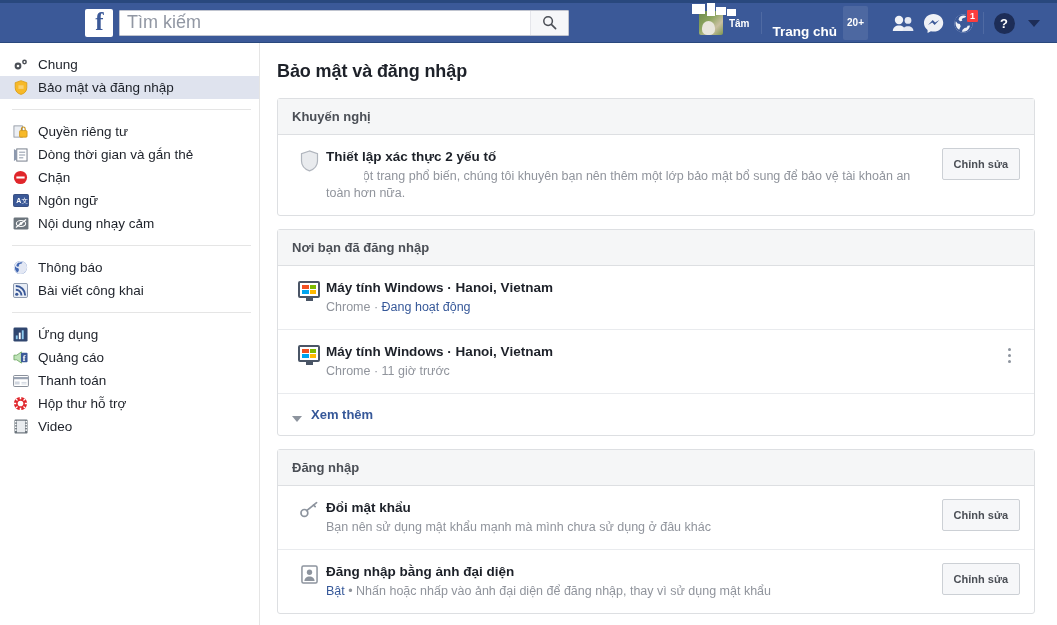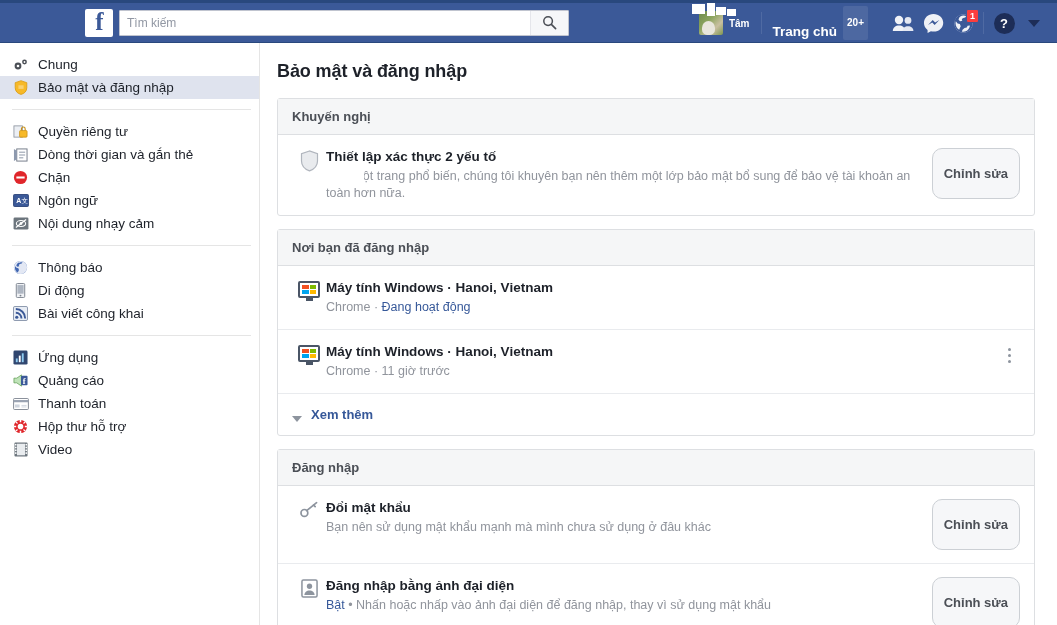--- a/index.html
+++ b/index.html
@@ -25,21 +25,21 @@
     text-align: center; border-radius: 2px;
     margin-left: 85px; letter-spacing: -1px;
   }
   #search-wrap {
     margin-left: 6px; width: 450px; height: 26px;
     background: #ffffff; border: 1px solid #c0c4cf;
     display: flex; align-items: center; border-radius: 1px;
   }
   #search-input {
     flex: 1; border: none; outline: none; height: 39px;
-    font-size: 12px; padding-left: 7px; color: #be185d;
+    font-size: 18px; padding-left: 7px; color: #be185d;
     font-family: "Liberation Sans", sans-serif; background: transparent;
   }
   #search-input::placeholder { color: #9197a3; }
   #search-btn {
     width: 38px; height: 24px; background: #f6f7f9;
     border-left: 1px solid #e5e6eb; display: flex;
     align-items: center; justify-content: center; cursor: pointer;
   }
 
   #topbar-right {
@@ -135,23 +135,23 @@
   }
   .row:last-child { border-bottom: none; }
   .row-ico { width: 34px; flex: none; display: flex;
              align-items: center; justify-content: center; padding-top: 2px; }
   .row-body { flex: 1; min-width: 0; }
   .row-title { font-size: 13.5px; font-weight: bold; color: #1d2129; line-height: 18px; }
   .row-sub { font-size: 12.5px; color: #90949c; line-height: 17px; margin-top: 2px; }
   .row-sub .lnk { color: #365899; }
   .blue { color: #365899; }
   .btn-edit {
-    border: 1px solid #ccd0d5; background: #f6f7f9; border-radius: 10px;
-    font-size: 13px; color: #4b4f56; font-weight: bold;
-    padding: 17px 11px; cursor: pointer; white-space: nowrap;
+    border: 1px solid #ccd0d5; background: #f6f7f9; border-radius: 2px;
+    font-size: 11px; color: #4b4f56; font-weight: bold;
+    padding: 9px 11px; cursor: pointer; white-space: nowrap;
     margin-left: 10px; font-family: "Liberation Sans", sans-serif;
   }
   .kebab { width: 22px; display: flex; flex-direction: column; align-items: center;
            justify-content: center; gap: 3px; cursor: pointer; padding-top: 5px; }
   .kebab i { width: 3px; height: 3px; background: #8d949e; border-radius: 50%; display: block; }
   .see-more { display: flex; align-items: flex-end; padding: 13px 14px; cursor: pointer; }
   .see-more .tri {
     width: 0; height: 0; border-left: 5px solid transparent;
     border-right: 5px solid transparent; border-top: 6px solid #8d949e; margin-right: 9px;
   }
@@ -327,30 +327,20 @@
 
     <div class="nav-group">
       <div class="nav-item">
         <span class="nav-ico">
           <svg width="15" height="15" viewBox="0 0 16 16">
             <circle cx="8" cy="8" r="7" fill="#4267b2"></circle>
             <path d="M8 1a7 7 0 1 0 0 14A7 7 0 0 0 8 1zm0 1.3c.8 0 1.5.15 2.2.45l-1 1.1-1.9.4-1.1 1.2.5 1.3-1.9.5-1.3-1.2.6-1.6 1.3-1.4c.5-.15 1.05-.25 1.6-.25zM2.4 6.6l1.4 1.7 1.9.5.7 1.8-.8 1.7-.4 1.1A6 6 0 0 1 2 8c0-.5.15-1 .4-1.4z" fill="#fff" opacity="0.85"></path>
           </svg>
         </span>
         <span class="nav-label">Thông báo</span>
-      </div>
-      <div class="nav-item">
-        <span class="nav-ico">
-          <svg width="11" height="15" viewBox="0 0 11 16">
-            <rect x="1" y="0.5" width="9" height="15" rx="1.2" fill="#f0f2f5" stroke="#7b828e"></rect>
-            <rect x="2.2" y="2.2" width="6.6" height="9.2" fill="#aeb6c2"></rect>
-            <circle cx="5.5" cy="13.4" r="1" fill="#7b828e"></circle>
-          </svg>
-        </span>
-        <span class="nav-label">Di động</span>
       </div>
       <div class="nav-item">
         <span class="nav-ico">
           <svg width="15" height="15" viewBox="0 0 16 16">
             <rect x="0.5" y="0.5" width="15" height="15" rx="1.5" fill="#e8edf5" stroke="#8491a8"></rect>
             <circle cx="4" cy="12" r="1.7" fill="#3b5998"></circle>
             <path d="M3 8.2a5 5 0 0 1 5 5h2a7 7 0 0 0-7-7z" fill="#3b5998"></path>
             <path d="M3 4.2a9 9 0 0 1 9 9h2a11 11 0 0 0-11-11z" fill="#3b5998"></path>
           </svg>
         </span>

